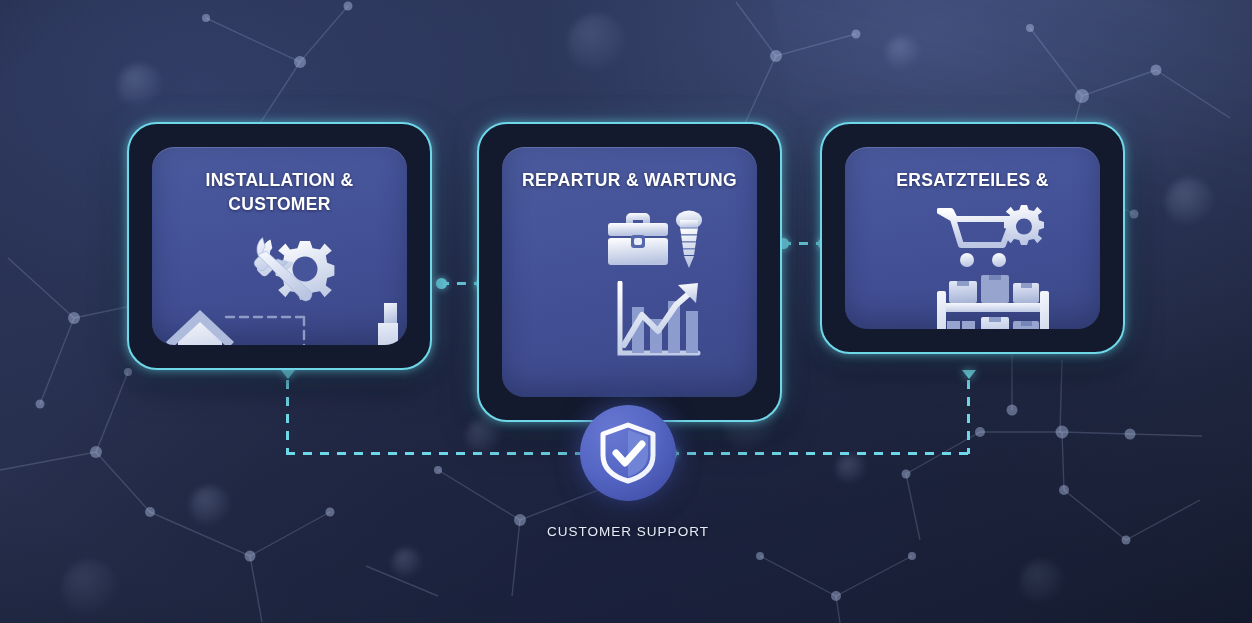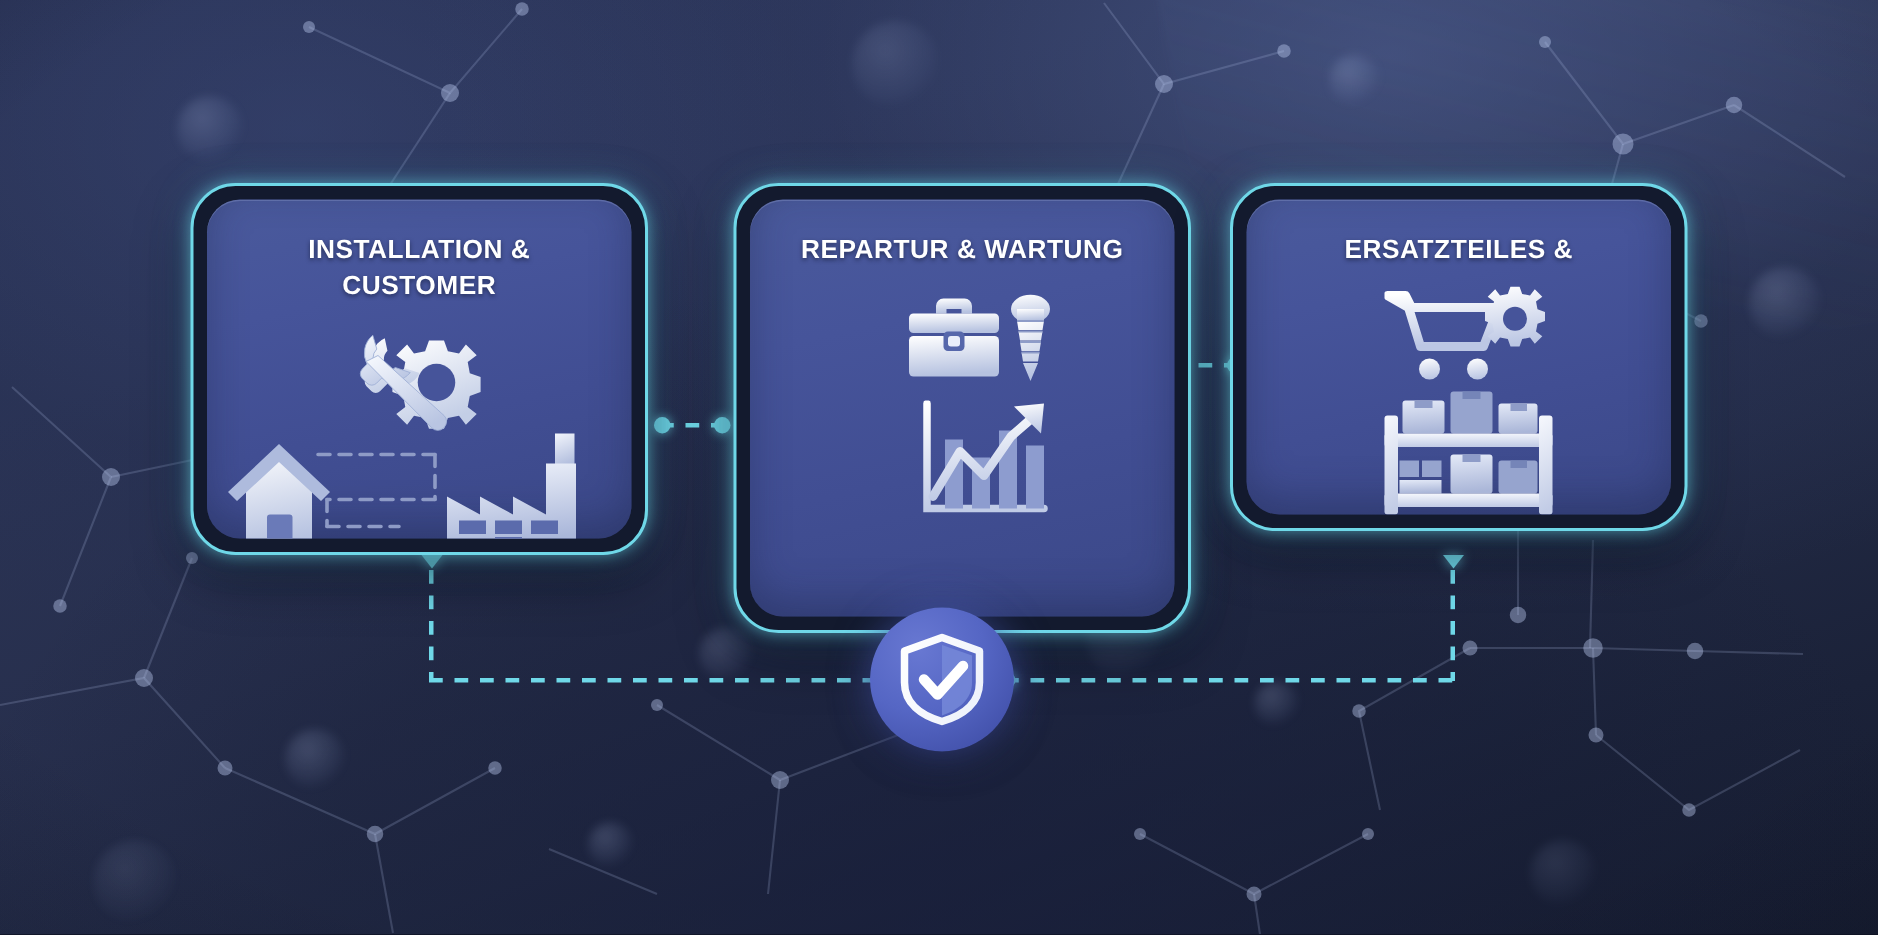--- a/index.html
+++ b/index.html
@@ -50,21 +50,21 @@
   
   .card {
     position: absolute;
     border-radius: 30px;
     background: #131a2e;
     border: 2.5px solid #6fd8e8;
     box-shadow:
       0 0 10px rgba(110,215,235,0.55),
       0 0 26px rgba(90,190,220,0.28),
       0 14px 34px rgba(6,9,20,0.55);
-    padding: 9px;
+    padding: 23px;
     box-sizing: border-box;
   }
   .card-inner {
     width: 100%;
     height: 100%;
     border-radius: 22px;
     background: linear-gradient(168deg, #4a5a9c 0%, #46549a 30%, #414e93 62%, #3b4888 100%);
     box-shadow: inset 0 1px 0 rgba(190,205,245,0.22), inset 0 -10px 26px rgba(25,32,66,0.36);
     display: flex;
     flex-direction: column;
@@ -324,21 +324,21 @@
             <rect x="8" y="60" width="18" height="9" fill="#5b6bac"></rect>
             <rect x="32" y="60" width="18" height="9" fill="#5b6bac"></rect>
             <rect x="56" y="60" width="18" height="9" fill="#5b6bac"></rect>
             <rect x="32" y="71" width="18" height="7" fill="#5b6bac"></rect>
           </g>
         </svg>
       </div>
     </div>
   </div>
 
-  <div class="card" style="left:477px; top:122px; width:305px; height:300px;margin-left:12px;">
+  <div class="card" style="left:477px; top:122px; width:305px; height:300px;">
     <div class="card-inner">
       <div class="card-title">
         <div>REPARTUR &amp; WARTUNG</div>
       </div>
       <div class="art">
 
         <svg style="left:102px; top:16px;" width="102" height="66" viewBox="0 0 102 66">
           <defs>
             <linearGradient id="g2a" x1="0" y1="0" x2="0.15" y2="1">
               <stop offset="0" stop-color="#ffffff"></stop>
@@ -459,14 +459,15 @@
           <stop offset="0" stop-color="#ffffff"></stop>
             <stop offset="1" stop-color="#eef2fb"></stop>
         </linearGradient>
       </defs>
       <path d="M29 3 L54 12 v21 c0 14 -11 22 -25 26 C15 55 4 47 4 33 V12 Z" fill="none" stroke="url(#gs)" stroke-width="5" stroke-linejoin="round"></path>
       <path d="M29 8 L49 15 v18 c0 11 -8.5 18 -20 22 z" fill="#7688d8" opacity="0.85"></path>
       <path d="M17 31 L26 41 L43 22" fill="none" stroke="#ffffff" stroke-width="7" stroke-linecap="round" stroke-linejoin="round"></path>
     </svg>
   </div>
 
+  <div class="hub-label" style="left:468px; top:524px;">CUSTOMER SUPPORT</div>
 
 </div>
 
 </body></html>

